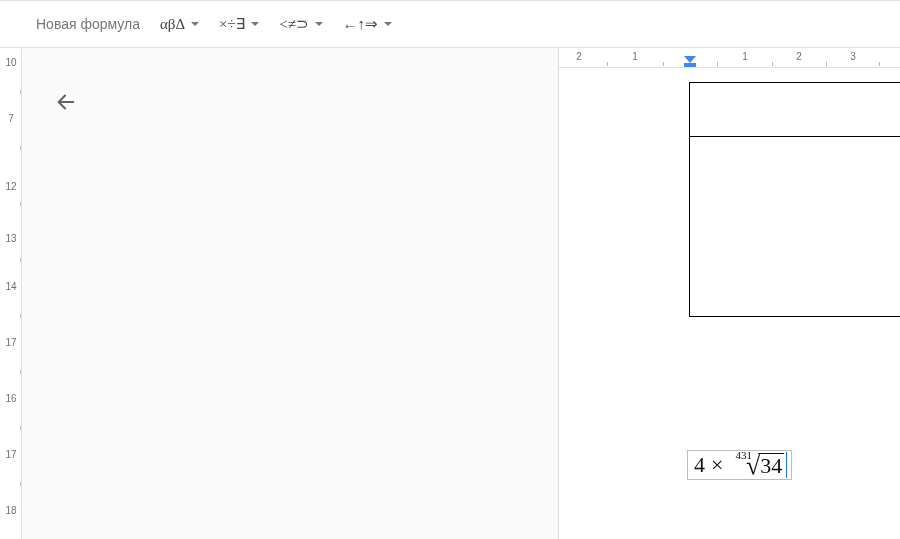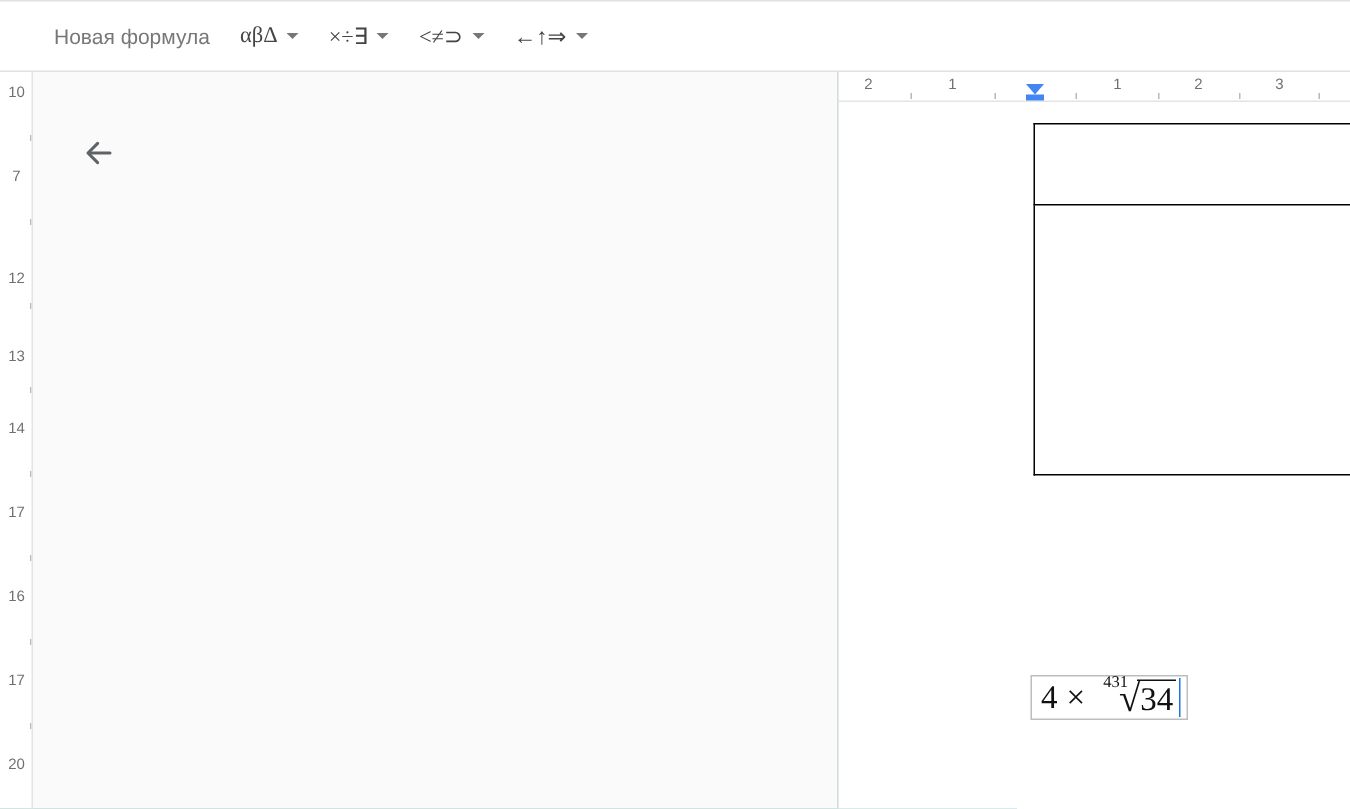--- a/index.html
+++ b/index.html
@@ -116,21 +116,21 @@
 
   <div class="v-ruler">
     <span class="num" style="top:14px">10</span>
     <span class="num" style="top:70px">7</span>
     <span class="num" style="top:138px">12</span>
     <span class="num" style="top:190px">13</span>
     <span class="num" style="top:238px">14</span>
     <span class="num" style="top:294px">17</span>
     <span class="num" style="top:350px">16</span>
     <span class="num" style="top:406px">17</span>
-    <span class="num" style="top:462px">20</span>
+    <span class="num" style="top:462px">18</span>
     <span class="tick" style="top:42px"></span>
       <span class="tick" style="top:98px"></span>
     <span class="tick" style="top:154px"></span>
       <span class="tick" style="top:210px"></span>
     <span class="tick" style="top:266px"></span>
       <span class="tick" style="top:322px"></span>
     <span class="tick" style="top:378px"></span>
       <span class="tick" style="top:434px"></span>
   </div>
 

